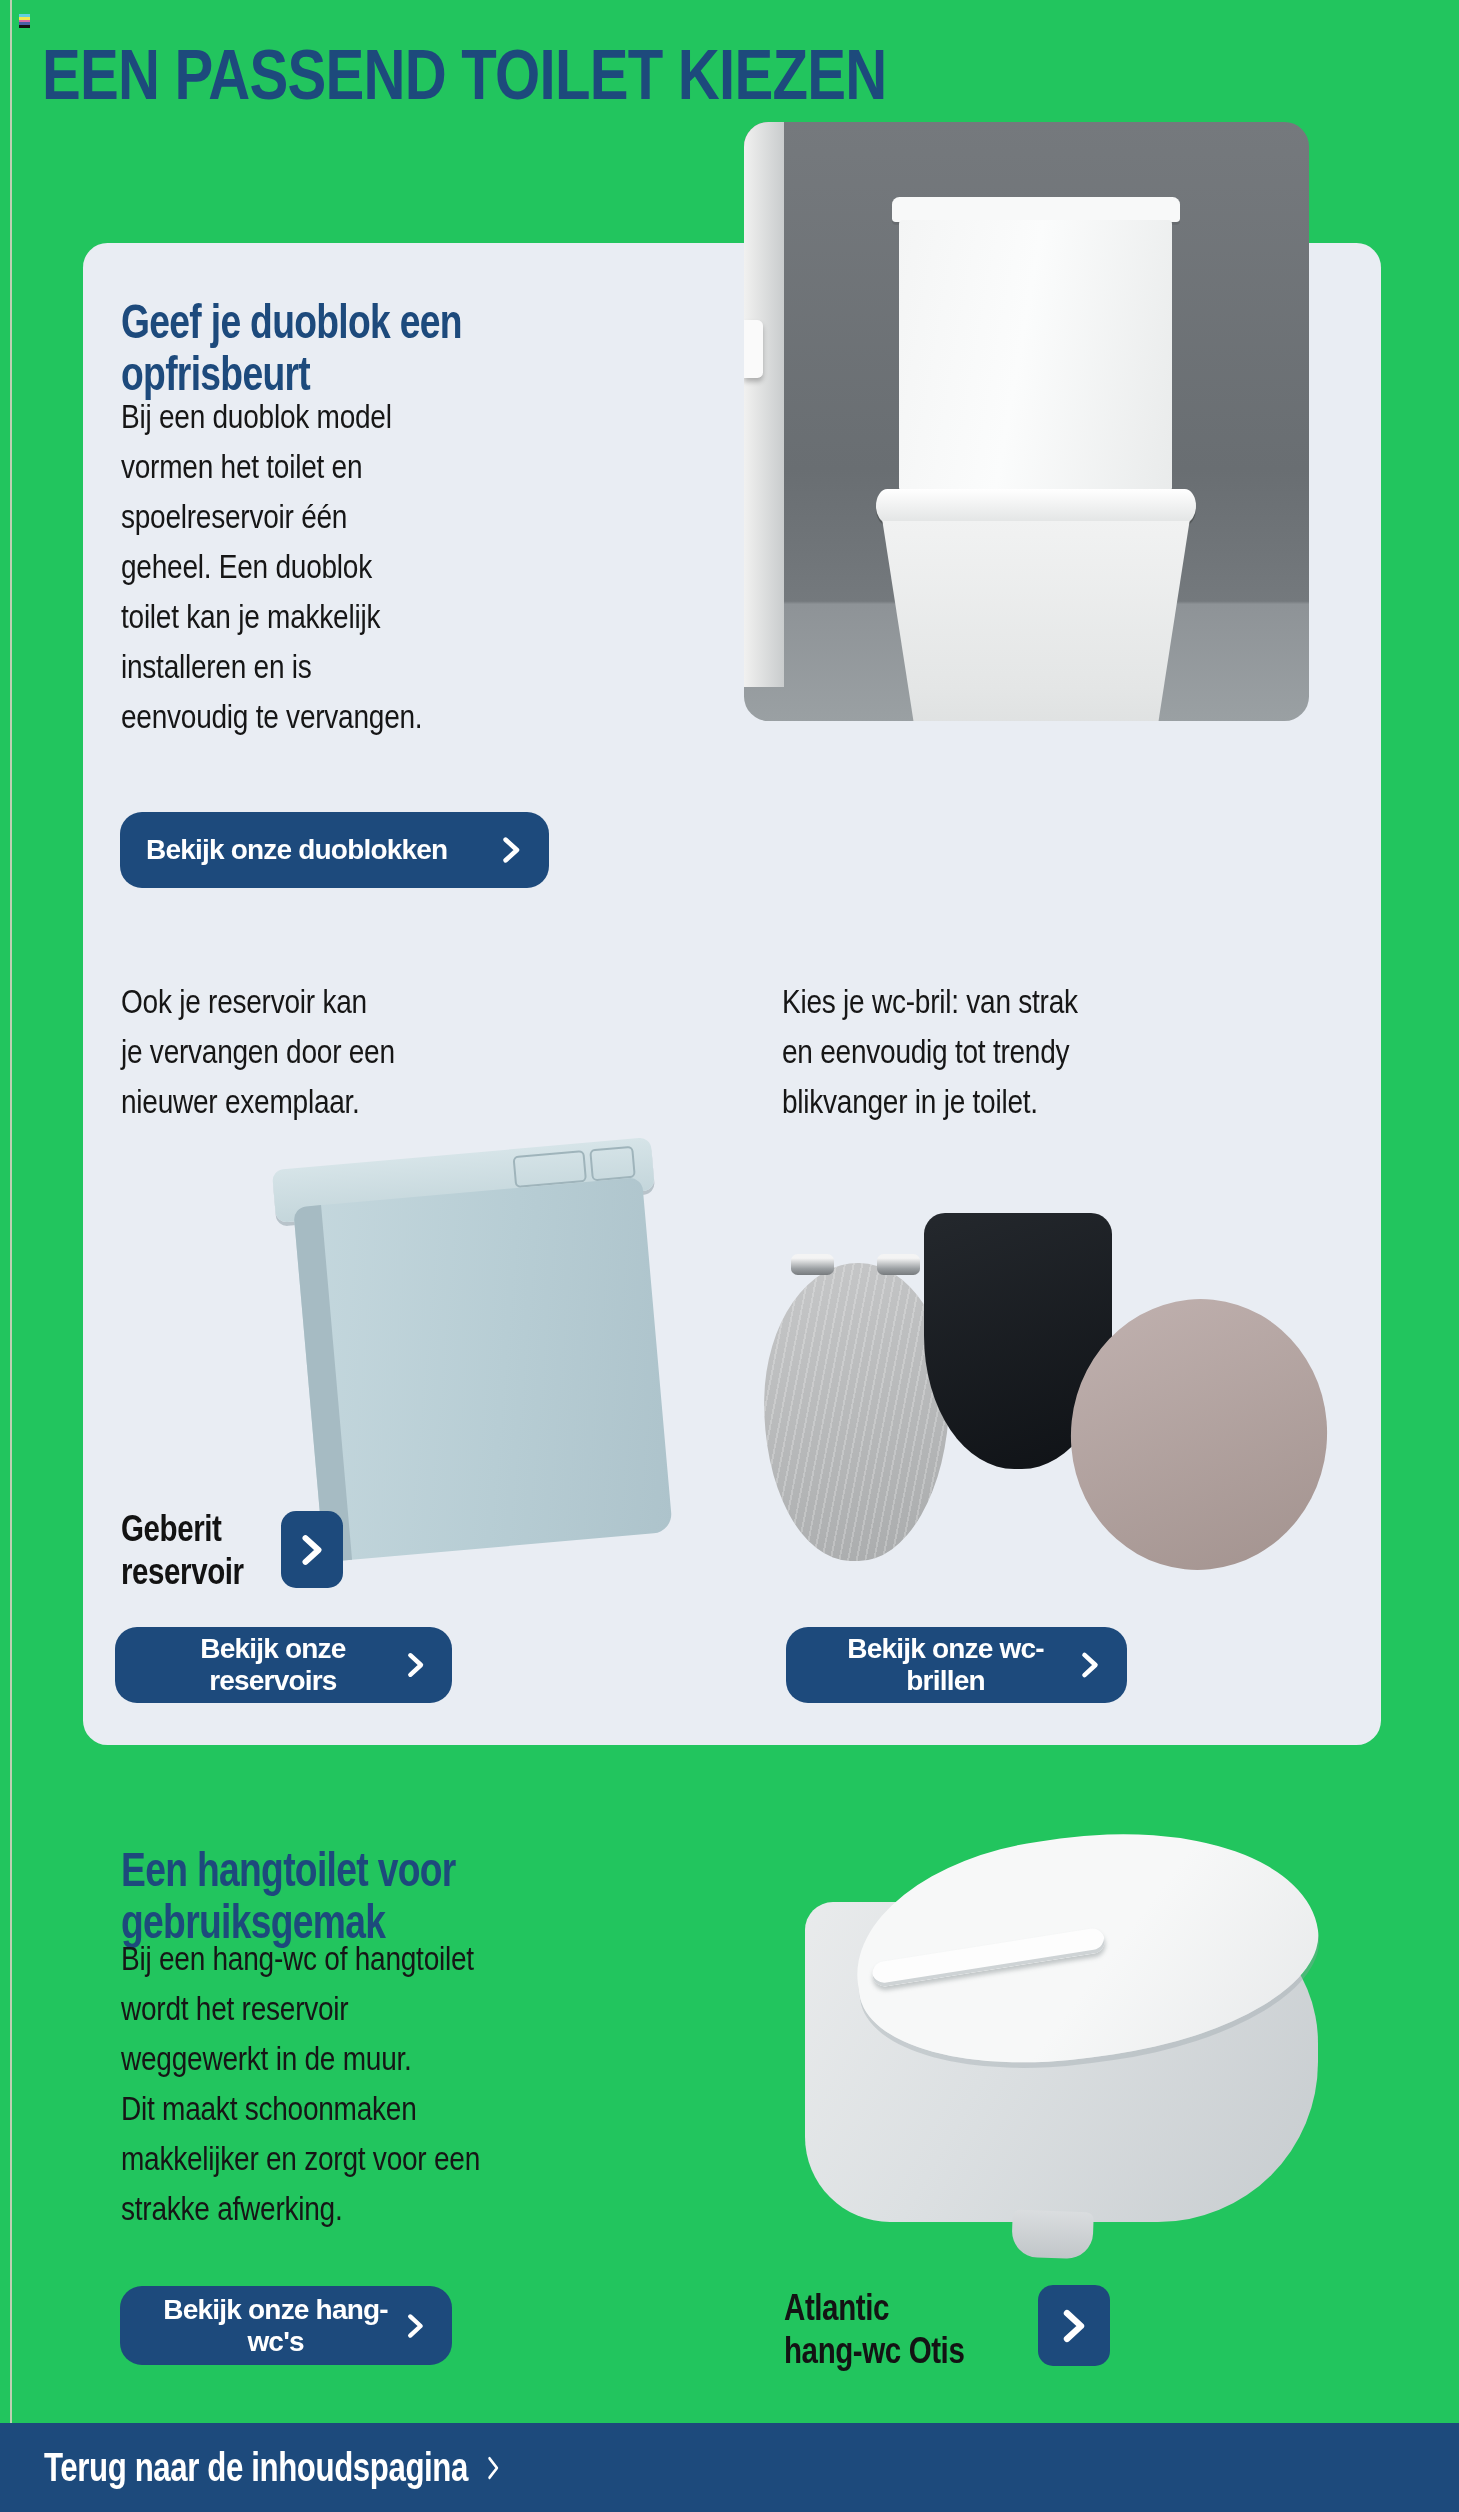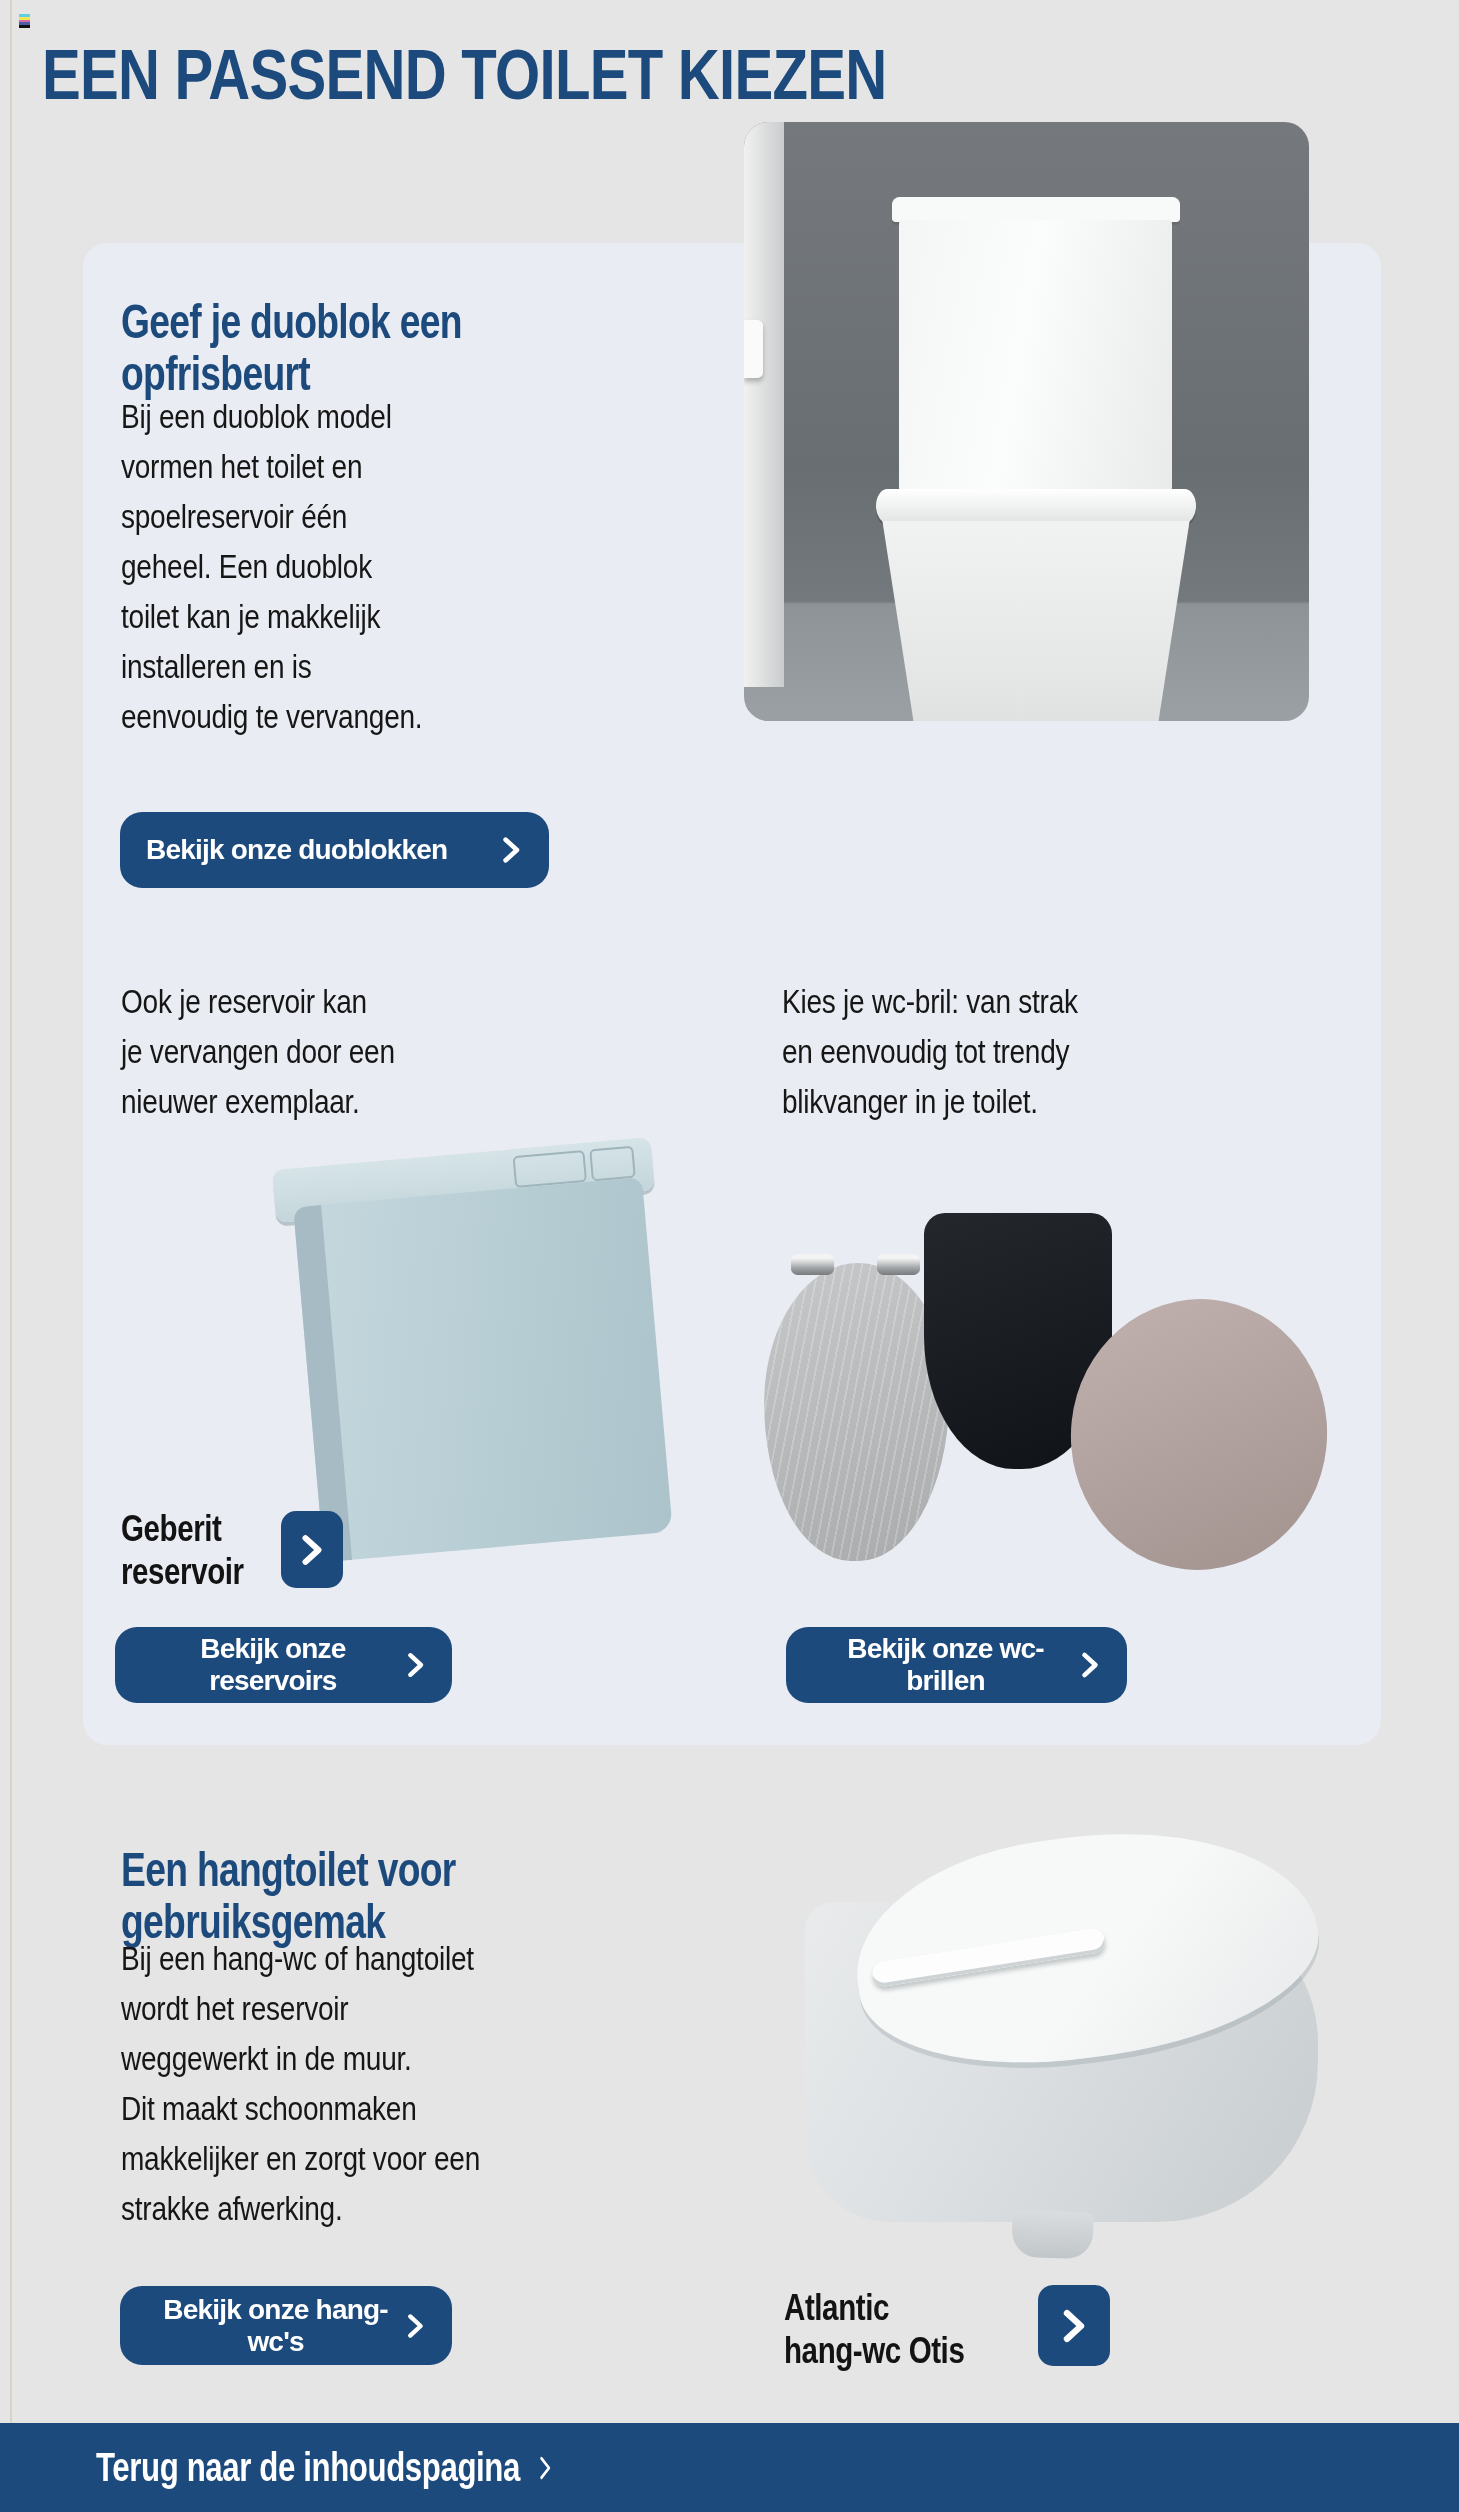--- a/index.html
+++ b/index.html
@@ -1,16 +1,16 @@
 <!DOCTYPE html>
 <html style="font-size:15px"><head>
 <meta charset="utf-8">
 <style>
   html,body{margin:0;padding:0;background:#ffffff;}
-  .page{position:relative;width:1460px;height:2512px;background:#e5e5e5;overflow:hidden;
+  .page{position:relative;width:1460px;height:2512px;background:#22c55e;overflow:hidden;
         font-family:"Liberation Sans","DejaVu Sans",sans-serif;color:#141414;}
   .pre{white-space:pre-line;}
 
   
   .t-title{font-size:70px;font-weight:700;letter-spacing:-0.9px;line-height:73px;
            transform:scaleX(.83);transform-origin:0 0;color:#1d4a7c;}
   .t-h2{font-size:49px;font-weight:700;line-height:52px;letter-spacing:-0.9px;
         transform:scaleX(.76);transform-origin:0 0;color:#1d4a7c;}
   .t-body{font-size:33px;line-height:50px;letter-spacing:-0.3px;
           transform:scaleX(.85);transform-origin:0 0;color:#161616;}
@@ -101,21 +101,21 @@
             background:linear-gradient(135deg,#f7f8f8 55%,#e7e9ea 100%);
             border-radius:45% 55% 50% 50%/55% 60% 45% 45%;transform:rotate(-8deg);
             box-shadow:0 5.6px 0 rgba(150,160,165,.35);}
   .hang-slot{position:absolute;left:99px;top:109px;width:235px;height:24.5px;background:#fdfdfd;
              border-radius:13px;transform:rotate(-9deg);
              box-shadow:inset 0 -3.8px 0 #ced3d5,0 3.8px 4.7px rgba(95,105,110,.35);}
   .hang-outlet{position:absolute;left:240px;top:375px;width:81px;height:47px;transform:rotate(2deg);
                background:linear-gradient(180deg,#dadddf,#c1c6c9);border-radius:7.5px 7.5px 26px 26px;}
 
   .bottom-bar{position:absolute;left:0;top:2423px;width:1460px;height:89px;background:#1d4a7c;
-              display:flex;align-items:center;padding-left:96px;box-sizing:border-box;cursor:pointer;}
+              display:flex;align-items:center;padding-left:44px;box-sizing:border-box;cursor:pointer;}
   .bar-inner{display:flex;align-items:center;gap:21px;transform-origin:0 50%;}
 </style>
 </head>
 <body>
 
 <div class="page">
 
   <div class="fold-line"></div>
 
   <div class="print-mark">

